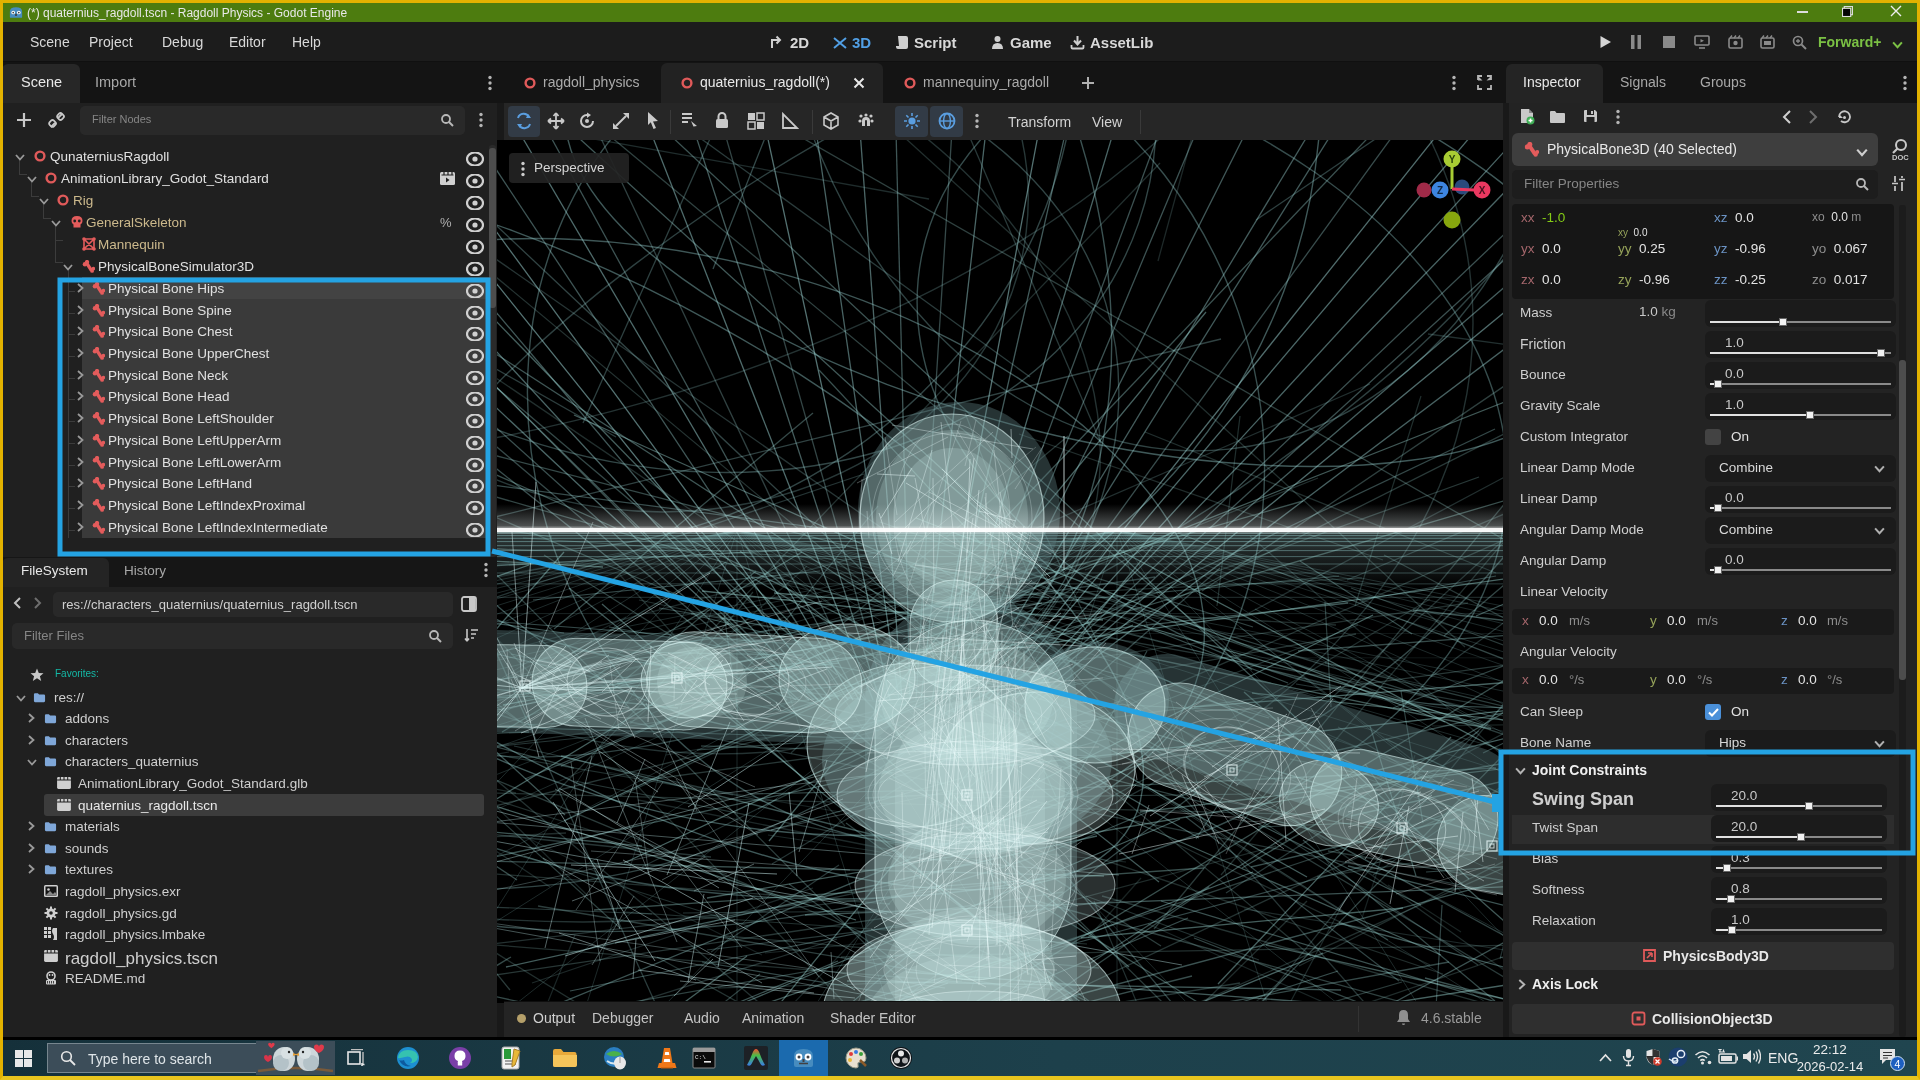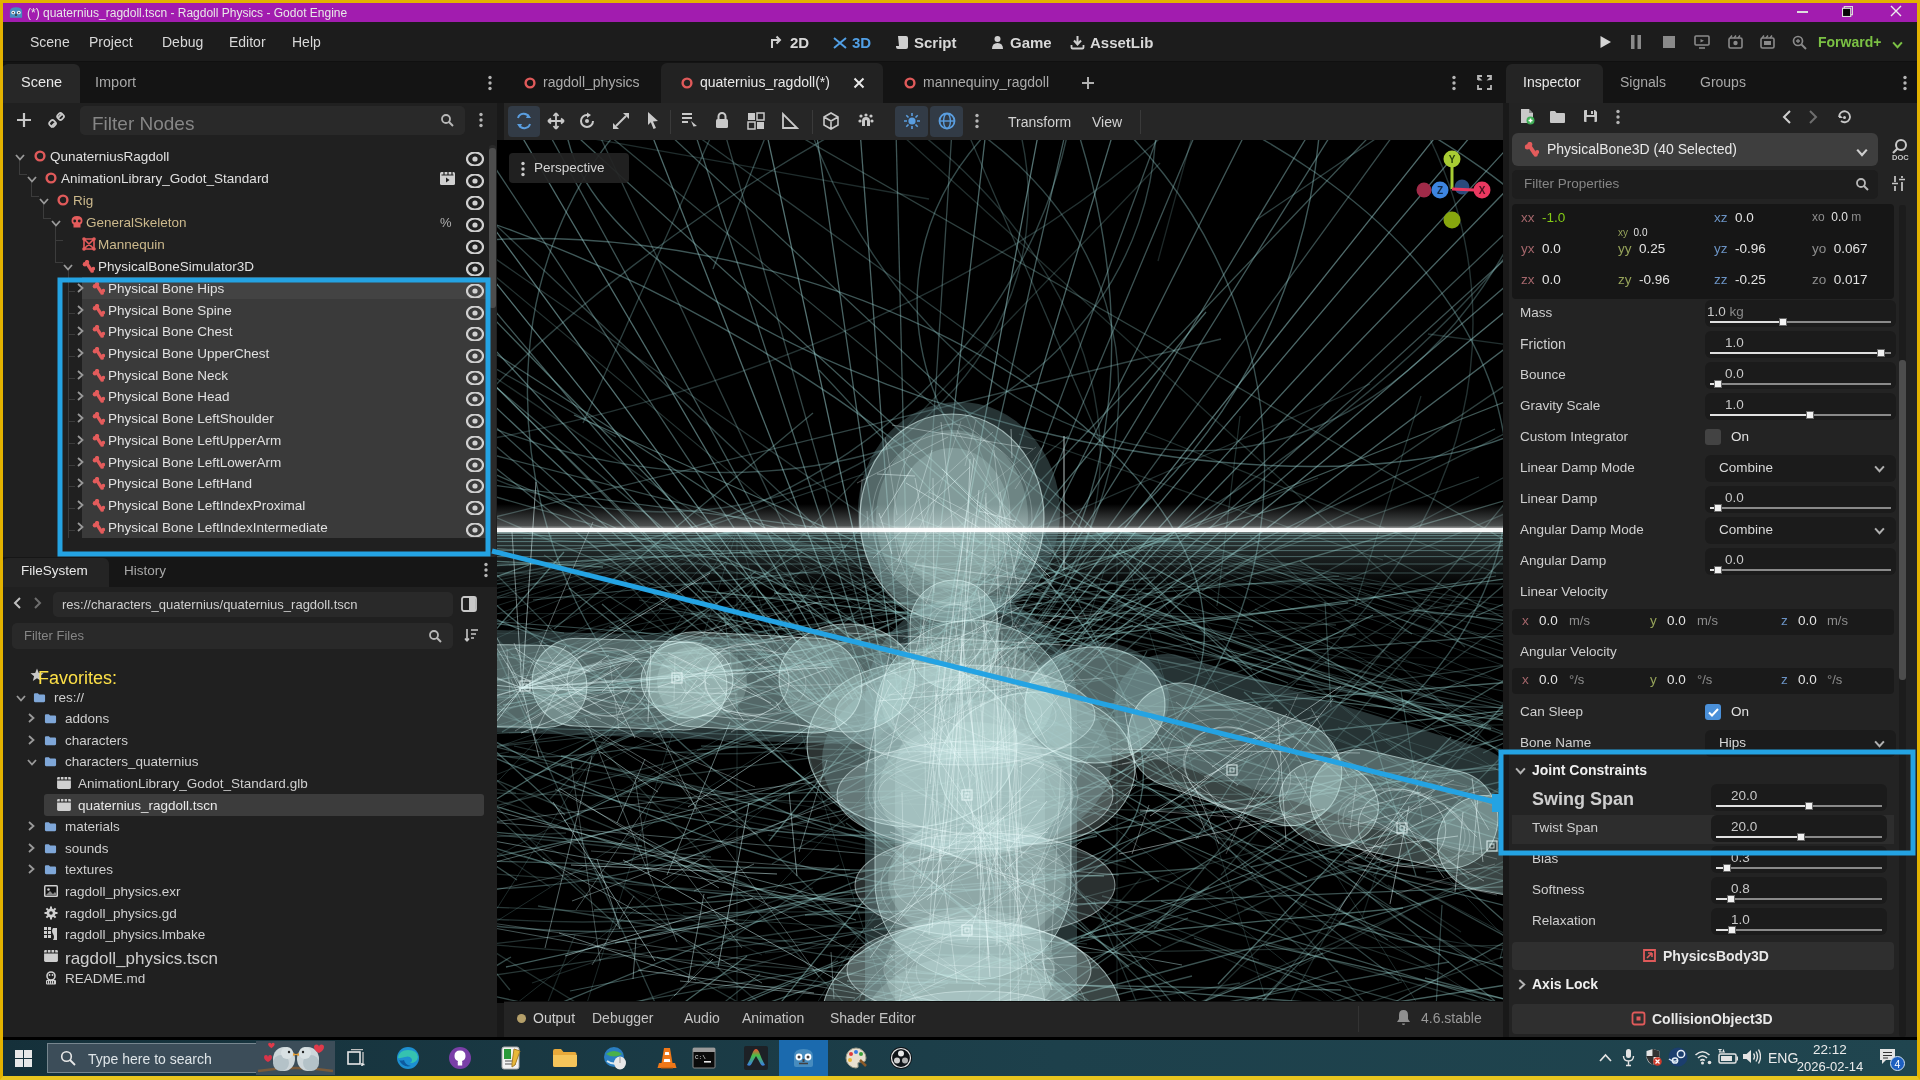--- a/index.html
+++ b/index.html
@@ -1,20 +1,20 @@
 <!DOCTYPE html>
 <html><head><meta charset="utf-8"><style>
 *{margin:0;padding:0;box-sizing:border-box;}
 html,body{width:1920px;height:1080px;overflow:hidden;background:#000;font-family:"Liberation Sans",sans-serif;}
 .abs{position:absolute;}
 body{position:relative;}
 svg{display:block;}
 </style></head><body>
 <div class="abs" style="left:0;top:0;width:1920px;height:1080px;border:3px solid #e3b200;border-bottom:4px solid #e8c51e;z-index:90;pointer-events:none"></div>
-<div class="abs" style="left:2px;top:3px;width:1916px;height:19px;background:#a21caf;">
+<div class="abs" style="left:2px;top:3px;width:1916px;height:19px;background:#4d7c0f;">
     <svg class="abs" style="left:7px;top:3px" width="14" height="13" viewBox="0 0 16 14">
       <path d="M1 6 Q1 1 8 1 Q15 1 15 6 L15 12 Q15 13 14 13 L2 13 Q1 13 1 12 Z" fill="#478cbf"></path>
       <circle cx="4.8" cy="7" r="2.1" fill="#fff"></circle>
       <circle cx="11.2" cy="7" r="2.1" fill="#fff"></circle>
       <circle cx="4.8" cy="7" r="1" fill="#414042"></circle>
       <circle cx="11.2" cy="7" r="1" fill="#414042"></circle>
       <rect x="7" y="8.5" width="2" height="2.5" fill="#414042"></rect>
     </svg>
     <div class="abs" style="left:25px;top:3px;font-size:12px;color:#e8e8e8">(*) quaternius_ragdoll.tscn - Ragdoll Physics - Godot Engine</div>
     <svg class="abs" style="left:1795px;top:8px" width="11" height="2" viewBox="0 0 11 2">
@@ -147,21 +147,21 @@
     <path d="M8 1 V15 M1 8 H15" stroke="#c8c8c8" stroke-width="2.2"></path>
   </svg>
 <svg class="abs" style="left:48px;top:112px" width="17" height="16" viewBox="0 0 17 16">
     <g fill="none" stroke="#c8c8c8" stroke-width="1.8">
       <path d="M7 11 L3 15 M10 6 L14 2" transform="rotate(0)"></path>
       <rect x="1.5" y="8.5" width="6" height="6" rx="2" transform="rotate(-45 4.5 11.5)"></rect>
       <rect x="9.5" y="1.5" width="6" height="6" rx="2" transform="rotate(-45 12.5 4.5)"></rect>
     </g>
   </svg>
 <div class="abs" style="left:80px;top:106px;width:385px;height:29px;background:#292929;border-radius:5px"></div>
-<div class="abs" style="left:92px;top:113px;font-size:19px;color:#868686">Filter Nodes</div>
+<div class="abs" style="left:92px;top:113px;font-size:11px;color:#868686">Filter Nodes</div>
 <svg class="abs" style="left:440px;top:113px" width="14" height="14" viewBox="0 0 14 14">
     <circle cx="6" cy="6" r="4" fill="none" stroke="#b8b8b8" stroke-width="1.8"></circle>
     <path d="M9 9 L13 13" stroke="#b8b8b8" stroke-width="2"></path>
   </svg>
 <svg class="abs" style="left:479px;top:112px" width="4" height="16" viewBox="0 0 4 16">
     <circle cx="2" cy="2.5" r="1.7" fill="#b5b5b5"></circle>
     <circle cx="2" cy="8" r="1.7" fill="#b5b5b5"></circle>
     <circle cx="2" cy="13.5" r="1.7" fill="#b5b5b5"></circle>
   </svg>
 <div class="abs" style="left:19px;top:160px;width:1px;height:15px;background:#3c3c3c"></div>
@@ -512,21 +512,21 @@
 <svg class="abs" style="left:428px;top:629px" width="14" height="14" viewBox="0 0 14 14">
     <circle cx="6" cy="6" r="4" fill="none" stroke="#b8b8b8" stroke-width="1.8"></circle>
     <path d="M9 9 L13 13" stroke="#b8b8b8" stroke-width="2"></path>
   </svg>
 <svg class="abs" style="left:464px;top:627px" width="16" height="16" viewBox="0 0 16 16">
     <path d="M3 2 V14 M3 14 L1 11.5 M3 14 L5 11.5 M7 3 h7 M7 7 h5 M7 11 h3" stroke="#c8c8c8" stroke-width="1.6" fill="none"></path>
   </svg>
 <svg class="abs" style="left:30px;top:668px" width="14" height="14" viewBox="0 0 14 14">
     <path d="M7 0.5 L8.8 5 L13.5 5.3 L9.9 8.3 L11.2 13 L7 10.3 L2.8 13 L4.1 8.3 L0.5 5.3 L5.2 5Z" fill="#c8c8c8"></path>
   </svg>
-<div class="abs" style="left:38px;top:668px;font-size:18px;color:#fde047;white-space:nowrap">Favorites:</div>
+<div class="abs" style="left:55px;top:668px;font-size:10px;color:#14b8a6;white-space:nowrap">Favorites:</div>
 <svg class="abs" style="left:16px;top:694px" width="10" height="8" viewBox="0 0 10 8">
     <path d="M1 2 L5 6.5 L9 2" fill="none" stroke="#9a9a9a" stroke-width="1.8"></path>
   </svg>
 <svg class="abs" style="left:33px;top:691px" width="13" height="13" viewBox="0 0 14 14">
     <path d="M1 3.5 q0-1.2 1.2-1.2 h3l1.4 1.6h5.2 q1.2 0 1.2 1.2 v5.8 q0 1.2 -1.2 1.2 h-9.6 q-1.2 0 -1.2 -1.2 Z" fill="#7fa7d8"></path>
   </svg>
 <div class="abs" style="left:54px;top:690px;font-size:13.5px;color:#cfcfcf;white-space:nowrap">res://</div>
 <svg class="abs" style="left:27px;top:713px" width="8" height="10" viewBox="0 0 8 10">
     <path d="M2 1 L6.5 5 L2 9" fill="none" stroke="#9a9a9a" stroke-width="1.8"></path>
   </svg>
@@ -1792,21 +1792,21 @@
 <div class="abs" style="left:1521px;top:241px;font-size:13.5px;color:#a4666b">yx&nbsp; <span style="color:#e4e4e4">0.0</span></div>
 <div class="abs" style="left:1618px;top:241px;font-size:13.5px;color:#96a35a">yy&nbsp; <span style="color:#e4e4e4">0.25</span></div>
 <div class="abs" style="left:1714px;top:241px;font-size:13.5px;color:#6b93c4">yz&nbsp; <span style="color:#e4e4e4">-0.96</span></div>
 <div class="abs" style="left:1812px;top:241px;font-size:13.5px;color:#8d8d8d">yo&nbsp; <span style="color:#e4e4e4">0.067</span></div>
 <div class="abs" style="left:1521px;top:272px;font-size:13.5px;color:#a4666b">zx&nbsp; <span style="color:#e4e4e4">0.0</span></div>
 <div class="abs" style="left:1618px;top:272px;font-size:13.5px;color:#96a35a">zy&nbsp; <span style="color:#e4e4e4">-0.96</span></div>
 <div class="abs" style="left:1714px;top:272px;font-size:13.5px;color:#6b93c4">zz&nbsp; <span style="color:#e4e4e4">-0.25</span></div>
 <div class="abs" style="left:1812px;top:272px;font-size:13.5px;color:#8d8d8d">zo&nbsp; <span style="color:#e4e4e4">0.017</span></div>
 <div class="abs" style="left:1520px;top:305px;font-size:13.5px;color:#cfcfcf;font-weight:normal;white-space:nowrap">Mass</div>
 <div class="abs" style="left:1705px;top:300px;width:191px;height:27px;background:#1b1b1b;border-radius:6px"></div>
-<div class="abs" style="left:1707px;top:304px;font-size:13.5px;color:#c8c8c8">1.0<span style="color:#8a8a8a"> kg</span></div>
+<div class="abs" style="left:1639px;top:304px;font-size:13.5px;color:#c8c8c8">1.0<span style="color:#8a8a8a"> kg</span></div>
 <div class="abs" style="left:1710px;top:321px;width:181px;height:2px;background:#8a8a8a"></div>
 <div class="abs" style="left:1710px;top:321px;width:69px;height:2px;background:#e0e0e0"></div>
 <div class="abs" style="left:1779px;top:318px;width:8px;height:8px;background:#f2f2f2;border:1px solid #666"></div>
 <div class="abs" style="left:1520px;top:336px;font-size:14px;color:#cfcfcf;font-weight:normal;white-space:nowrap">Friction</div>
 <div class="abs" style="left:1705px;top:331px;width:191px;height:27px;background:#1b1b1b;border-radius:6px"></div>
 <div class="abs" style="left:1725px;top:335px;font-size:13.5px;color:#c8c8c8">1.0<span style="color:#8a8a8a"> </span></div>
 <div class="abs" style="left:1710px;top:352px;width:181px;height:2px;background:#8a8a8a"></div>
 <div class="abs" style="left:1710px;top:352px;width:167px;height:2px;background:#e0e0e0"></div>
 <div class="abs" style="left:1877px;top:349px;width:8px;height:8px;background:#f2f2f2;border:1px solid #666"></div>
 <div class="abs" style="left:1520px;top:367px;font-size:13.5px;color:#cfcfcf;font-weight:normal;white-space:nowrap">Bounce</div>

